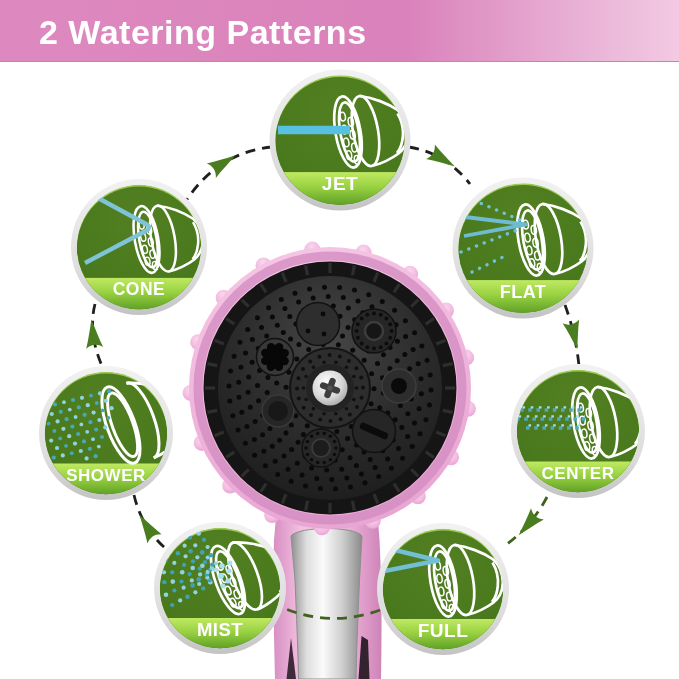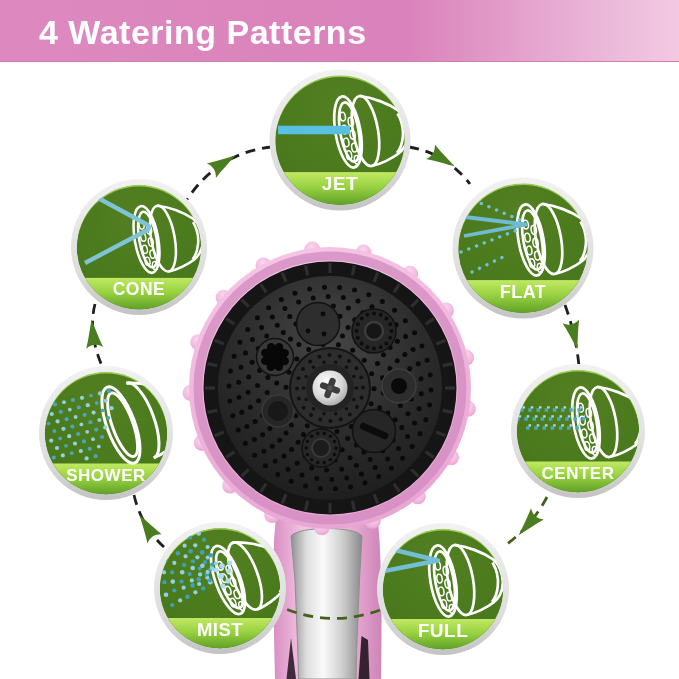--- a/index.html
+++ b/index.html
@@ -3,21 +3,21 @@
 <style>
 html,body{margin:0;padding:0;}
 body{width:679px;height:679px;background:#ffffff;overflow:hidden;font-family:"Liberation Sans",sans-serif;}
 .banner{position:absolute;top:0;left:0;width:679px;height:61px;
 background:linear-gradient(90deg,#dd89bf 0%,#da82bb 60%,#eab6d8 88%,#f3c9e3 100%);border-bottom:1px solid #cb7fb2;}
 .banner span{position:absolute;left:39px;top:13px;font-size:34px;font-weight:bold;color:#ffffff;letter-spacing:0.5px;}
 .art{position:absolute;top:62px;left:0;}
 </style></head>
 <body>
 <div class="banner">
-    <span>4 Watering Patterns</span>
+    <span>2 Watering Patterns</span>
   </div>
 <div class="art"><svg width="679" height="617" viewBox="0 62 679 617">
       <defs>
         <linearGradient id="ringG" x1="0" y1="0" x2="0" y2="1">
           <stop offset="0" stop-color="#f2f2f2"></stop>
           <stop offset="0.7" stop-color="#dcdcdc"></stop>
           <stop offset="1" stop-color="#c3c3c3"></stop>
         </linearGradient>
         <radialGradient id="discG" cx="0.5" cy="0.25" r="0.9">
           <stop offset="0" stop-color="#527f22"></stop>

